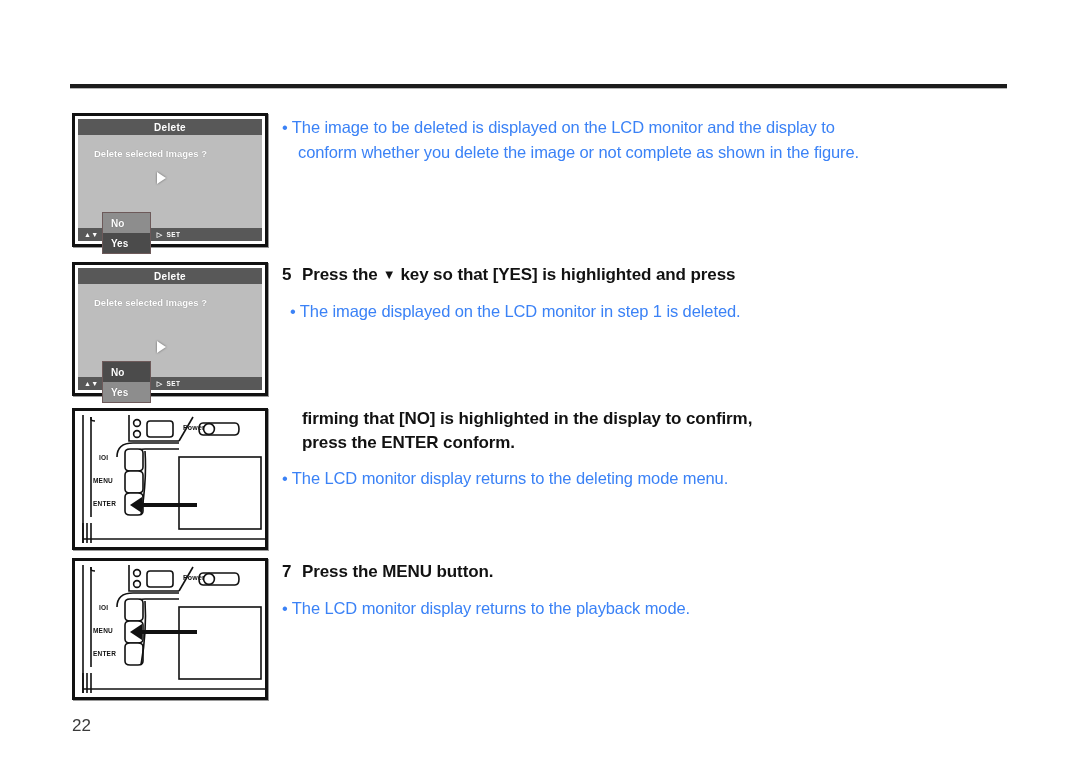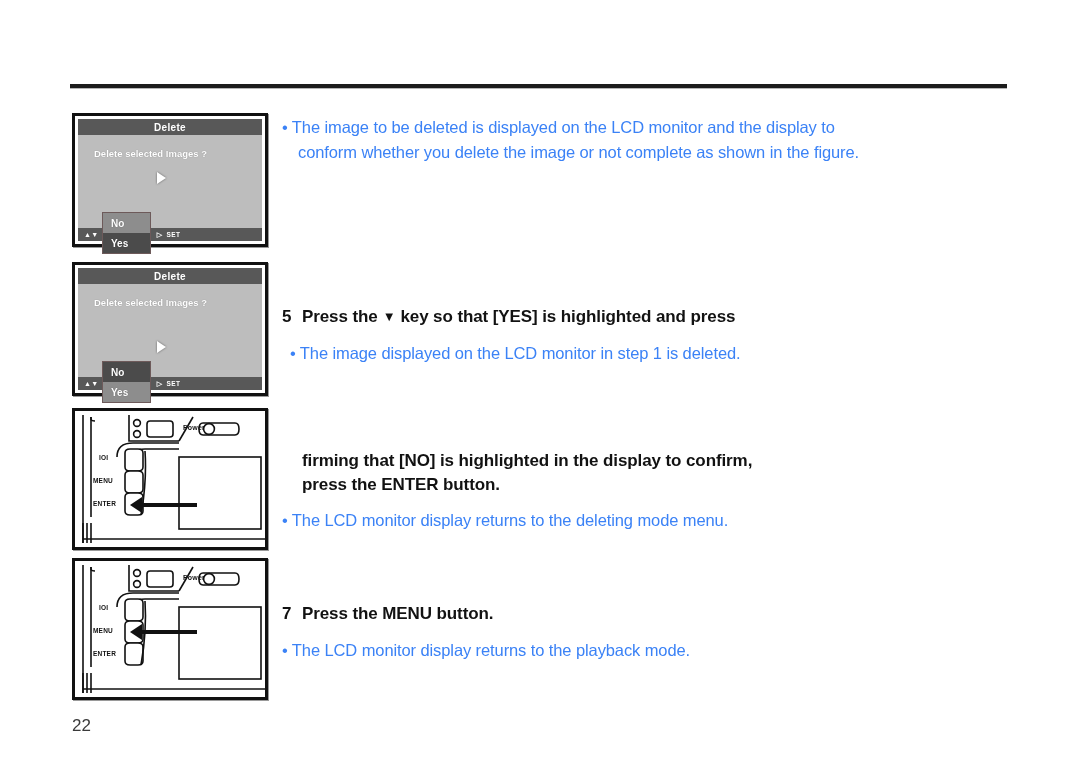--- a/index.html
+++ b/index.html
@@ -187,21 +187,20 @@
 
   .step {
     position: absolute;
   }
   .step-head {
     font-size: 17px;
     font-weight: bold;
     line-height: 24px;
     color: #121212;
     letter-spacing: -0.1px;
-    margin-top: 42px;
   }
   .step-head .ln { white-space: nowrap; display: block; }
   .step-head .hang { padding-left: 20px; }
   .step-num {
     display: inline-block;
     width: 20px;
   }
   .key-glyph {
     font-size: 13px;
     padding: 0 5px;
@@ -335,21 +334,21 @@
     <span class="cam-label lbl-ioi">IOI</span>
     <span class="cam-label lbl-menu">MENU</span>
     <span class="cam-label lbl-enter">ENTER</span>
     <div class="point-arrow arrow-enter"></div>
   </div>
 </div>
 
 <div class="step" style="left:282px; top:407px;">
   <div class="step-head">
     <span class="ln hang">firming that [NO] is highlighted in the display to confirm,</span>
-    <span class="ln hang">press the ENTER button.</span>
+    <span class="ln hang">press the ENTER conform.</span>
   </div>
   <div class="bullet-block" style="position:relative; left:0px; top:11px;">
     <span class="ln">• The LCD monitor display returns to the deleting mode menu.</span>
   </div>
 </div>
 
 <div class="fig" style="left:72px; top:558px;">
   <div class="camera">
     <svg class="cam-svg" width="190" height="136" viewBox="0 0 190 136">
       <g fill="none" stroke="#111111" stroke-width="1.6">

